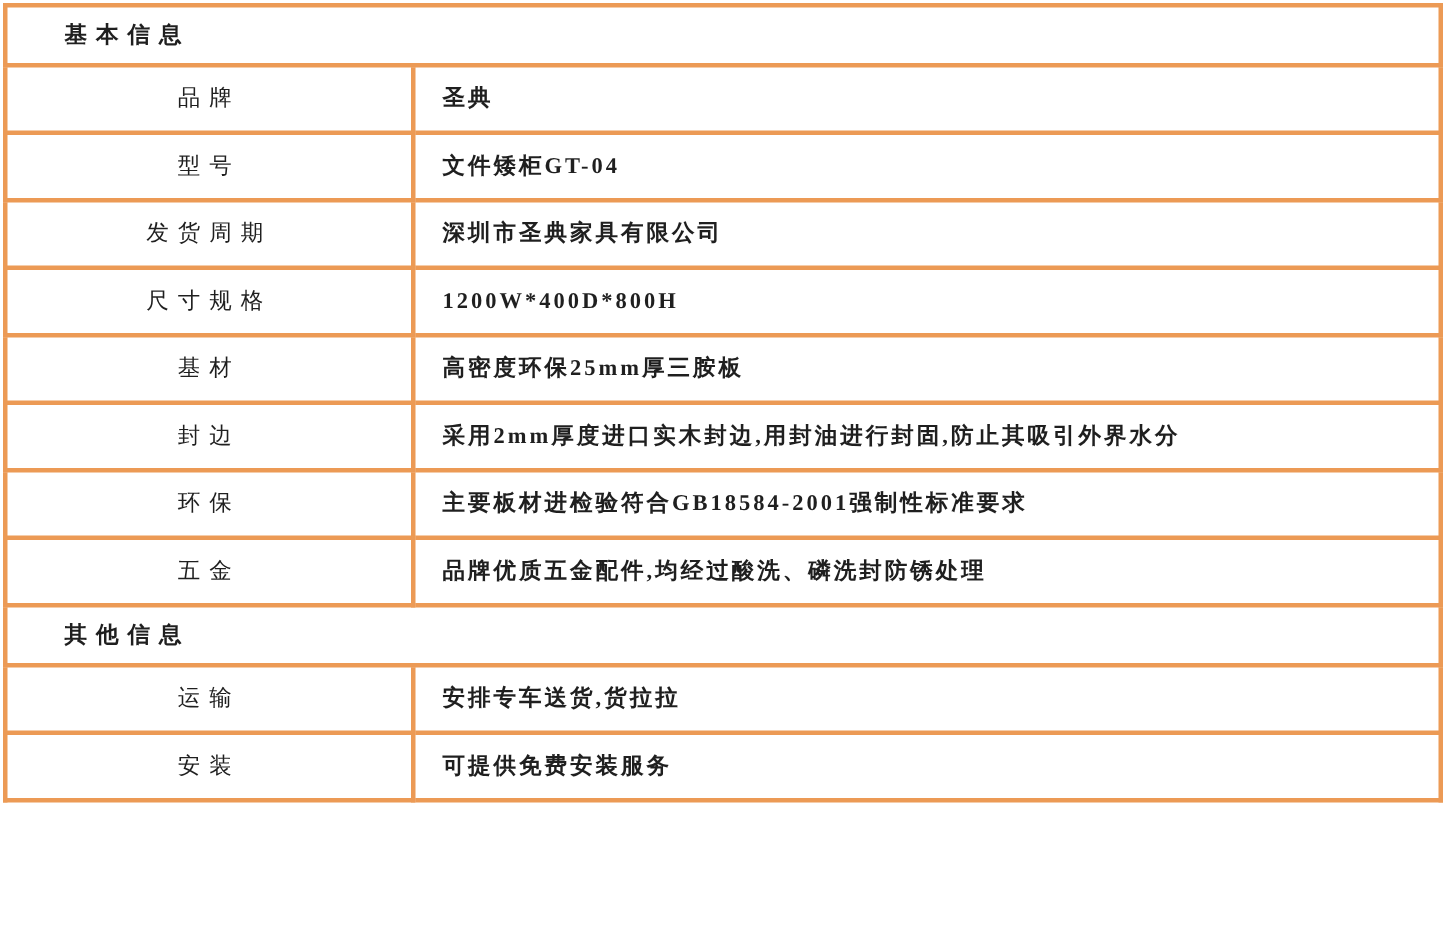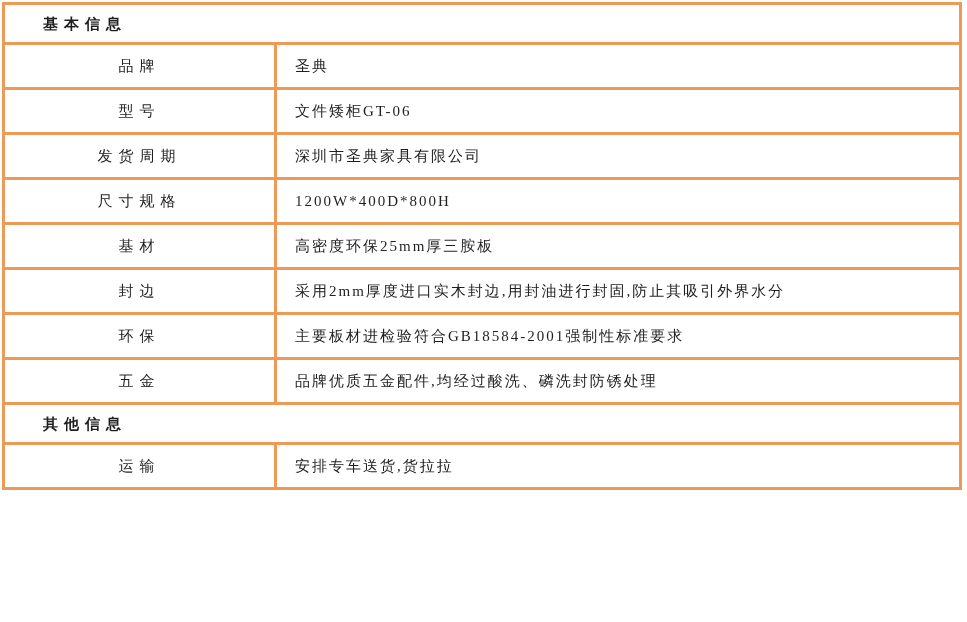--- a/index.html
+++ b/index.html
@@ -37,41 +37,42 @@
   }
   td.label {
     text-align: center;
     height: 45px;
     letter-spacing: 6px;
     font-family: Liberation Serif, serif;
   }
   td.value {
     padding: 0 10px 0 18px;
     letter-spacing: 2px;
+    font-weight: bold;
   }
 </style>
 </head>
 <body>
 
 <table class="spec-table">
   <colgroup>
     <col class="col-label">
     <col class="col-value">
   </colgroup>
   <tbody>
       <tr>
         <td colspan="2" class="section-header">基本信息</td>
       </tr>
       <tr>
         <td class="label">品牌</td>
         <td class="value">圣典</td>
       </tr>
       <tr>
         <td class="label">型号</td>
-        <td class="value">文件矮柜GT-06</td>
+        <td class="value">文件矮柜GT-04</td>
       </tr>
       <tr>
         <td class="label">发货周期</td>
         <td class="value">深圳市圣典家具有限公司</td>
       </tr>
       <tr>
         <td class="label">尺寸规格</td>
         <td class="value">1200W*400D*800H</td>
       </tr>
       <tr>
@@ -90,14 +91,18 @@
         <td class="label">五金</td>
         <td class="value">品牌优质五金配件,均经过酸洗、磷洗封防锈处理</td>
       </tr>
       <tr>
         <td colspan="2" class="section-header">其他信息</td>
       </tr>
       <tr>
         <td class="label">运输</td>
         <td class="value">安排专车送货,货拉拉</td>
       </tr>
+      <tr>
+        <td class="label">安装</td>
+        <td class="value">可提供免费安装服务</td>
+      </tr>
     </tbody>
 </table>
 
 </body></html>

